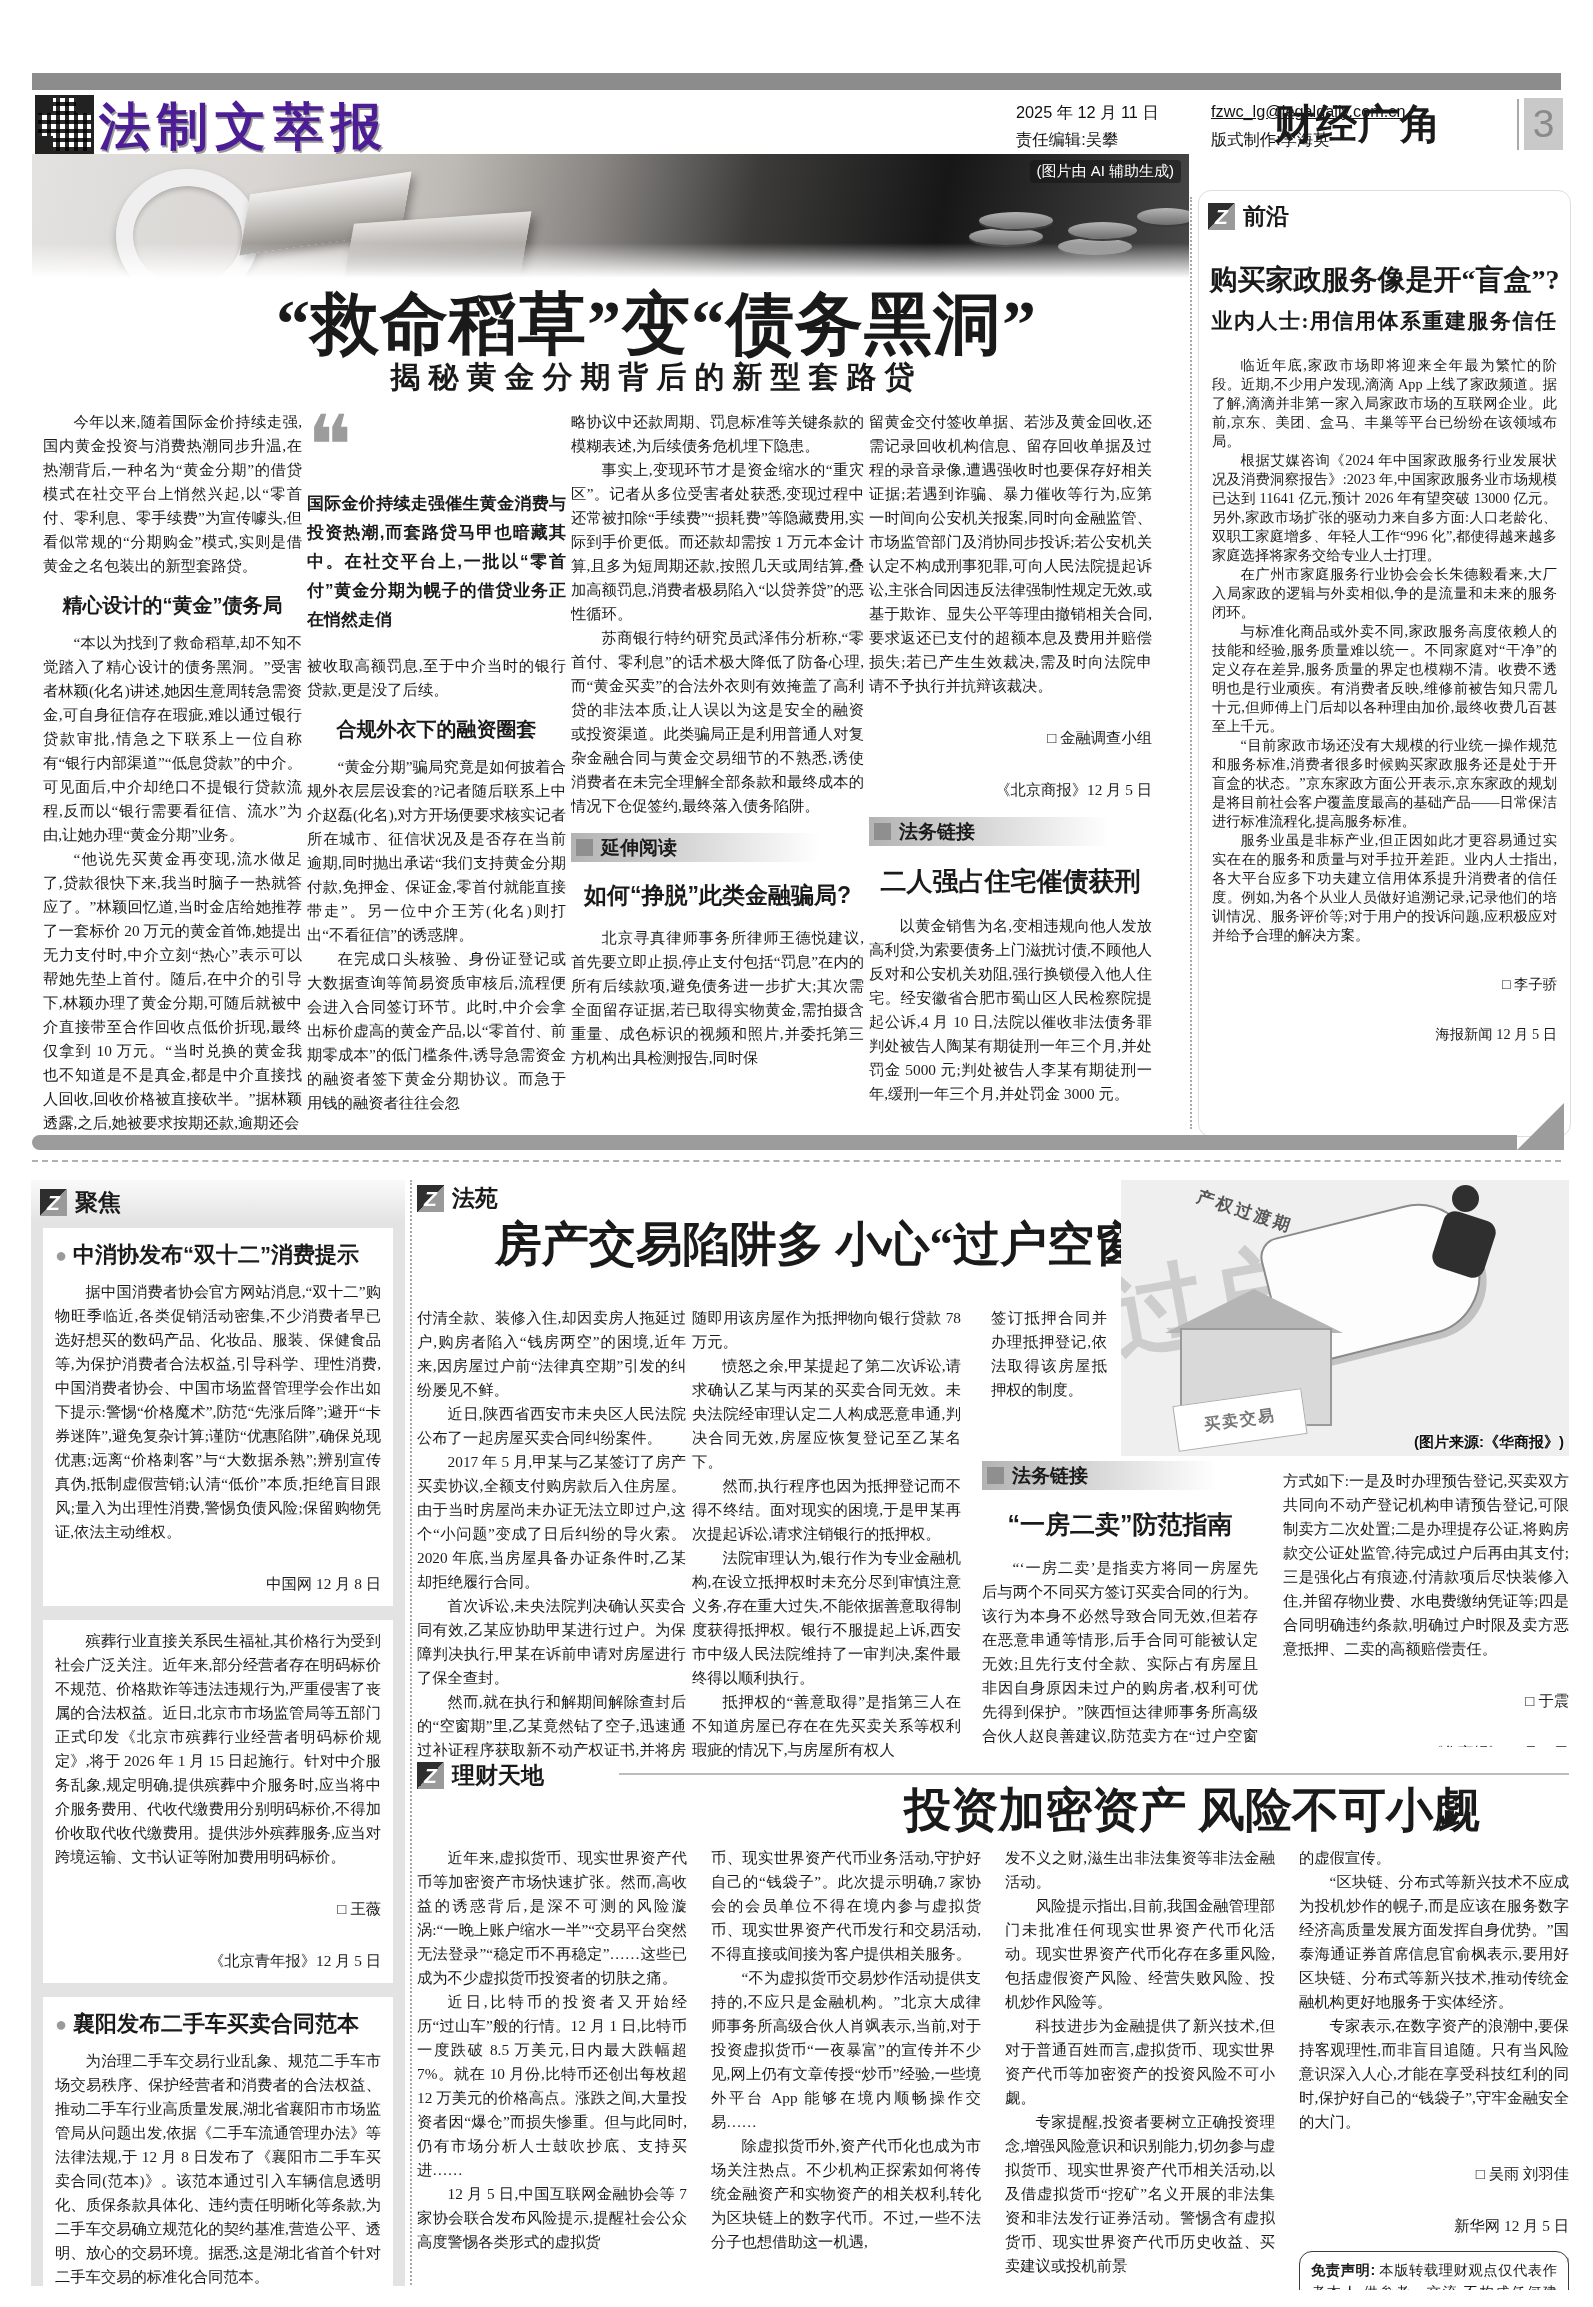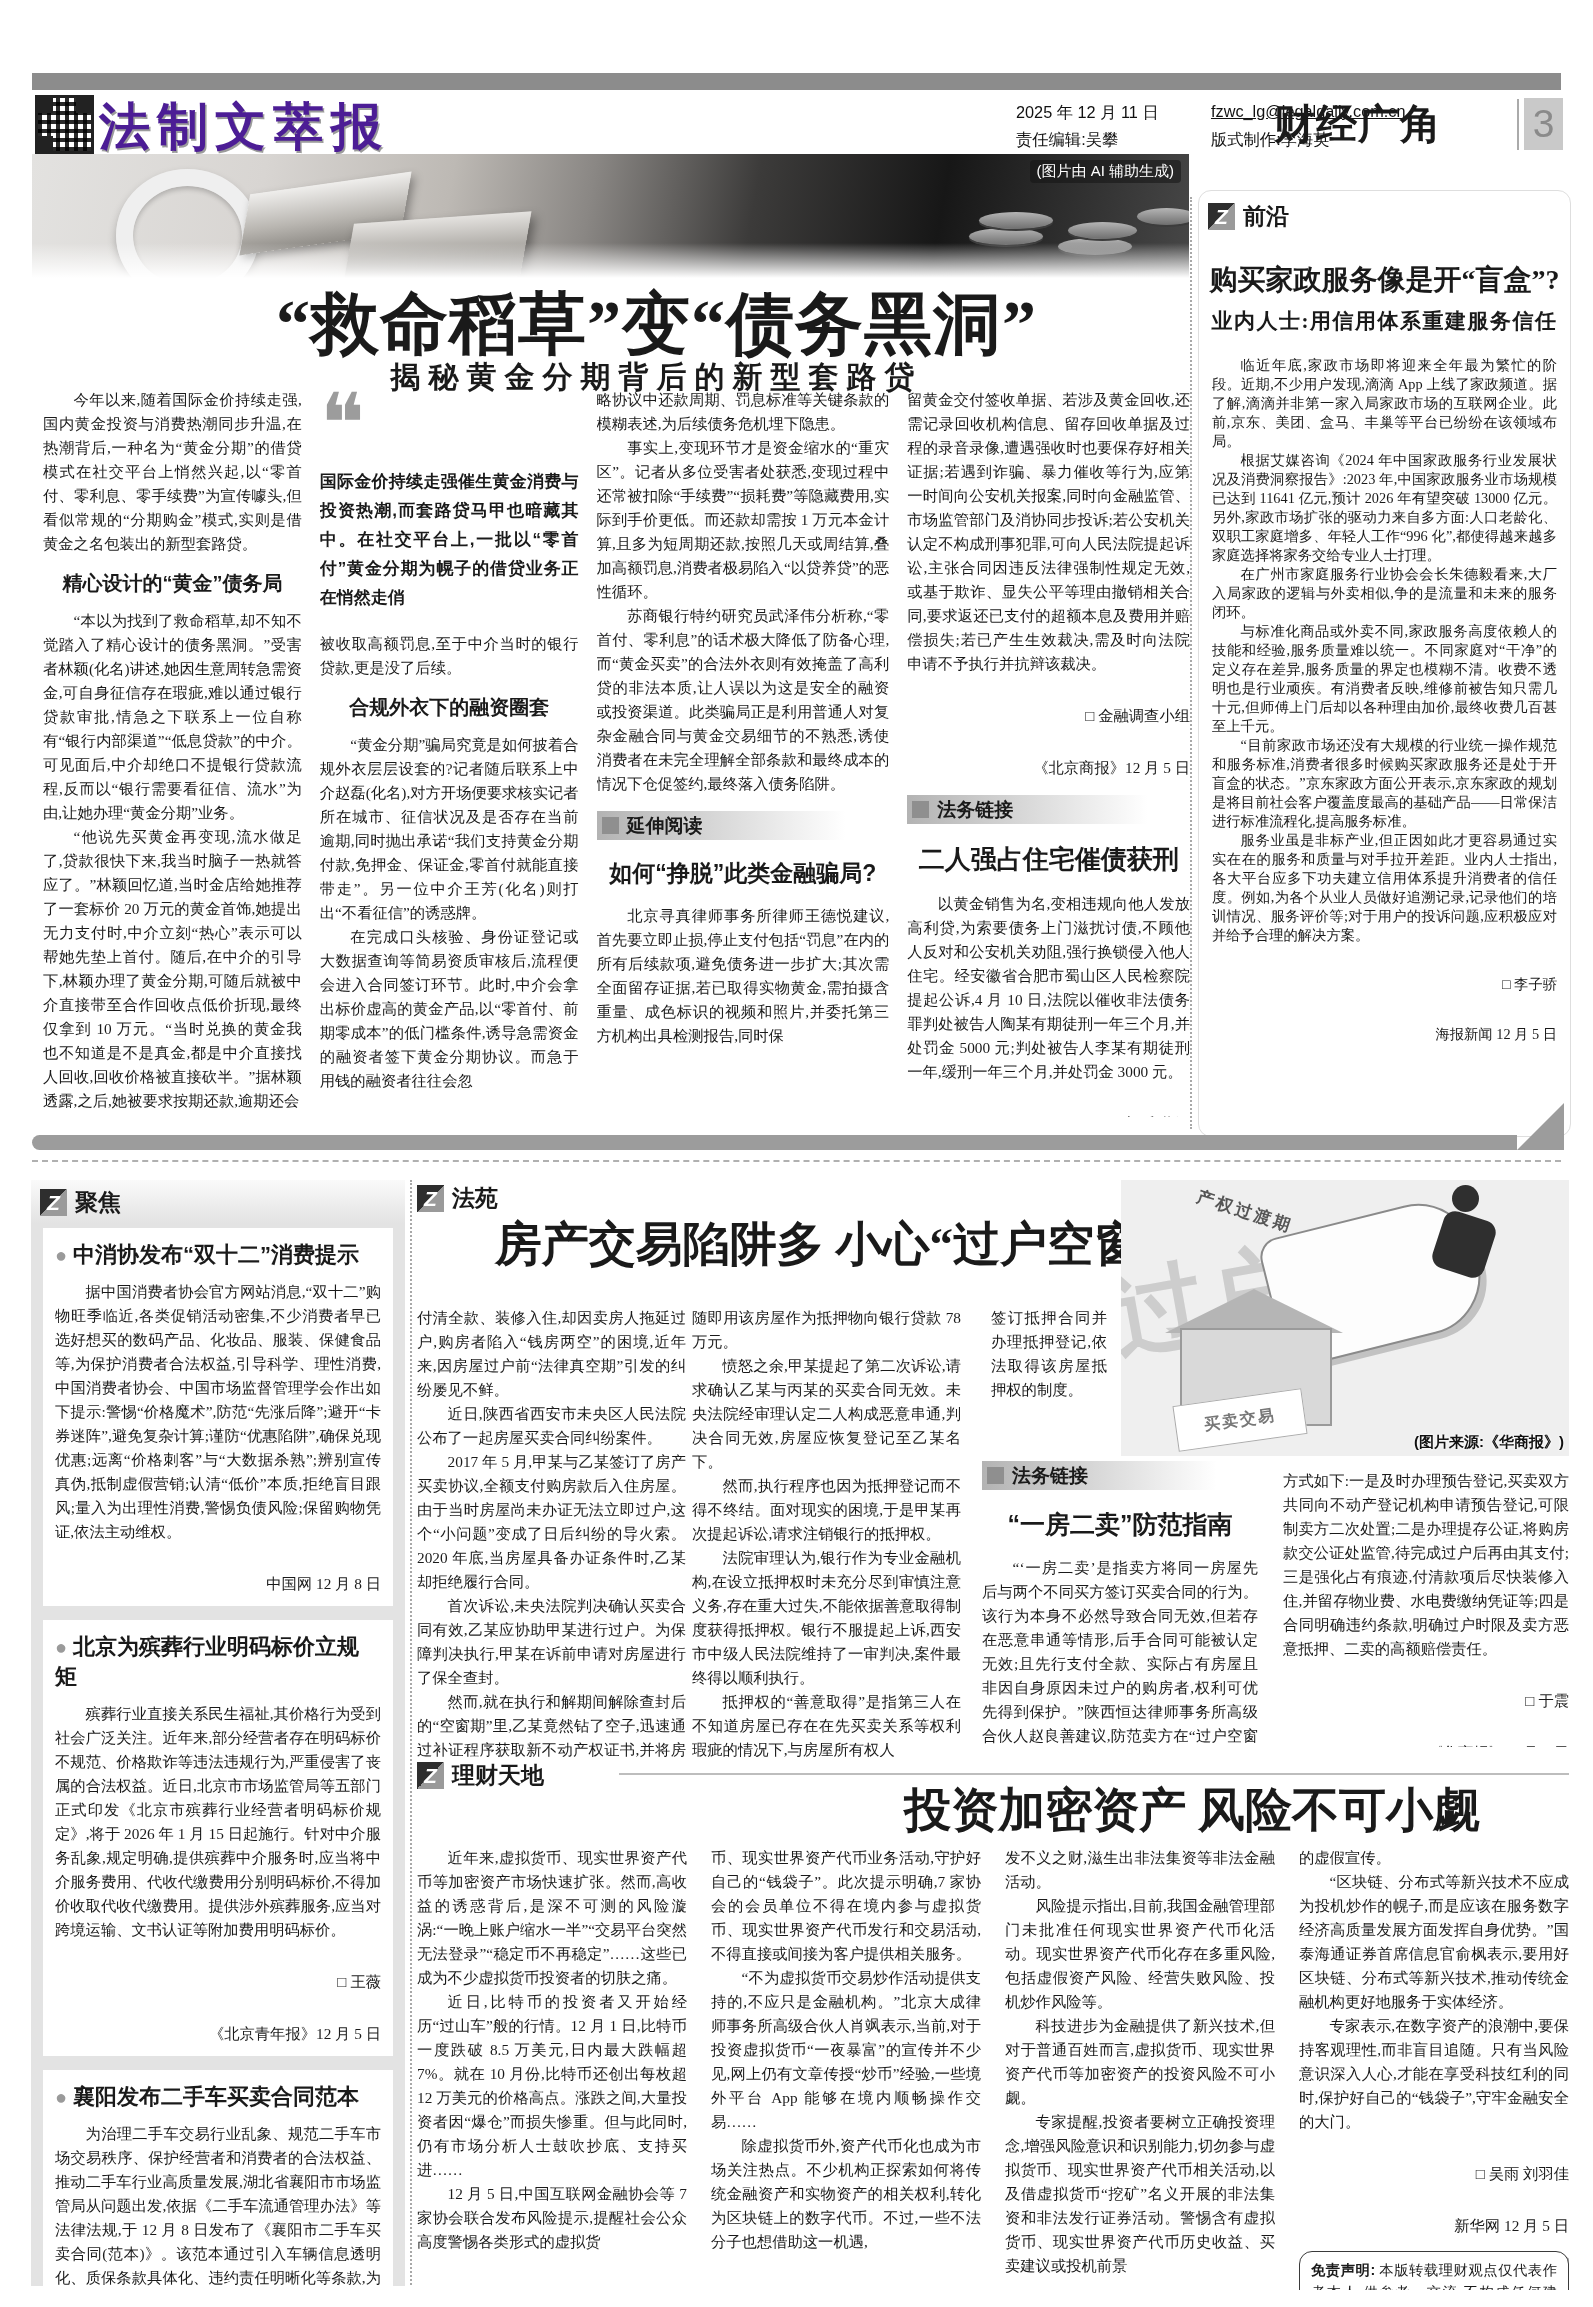--- a/index.html
+++ b/index.html
@@ -36,21 +36,21 @@
   .ring{position:absolute;left:84px;top:15px;width:109px;height:99px;border:17px solid #efefef;border-radius:50%;
         box-shadow:0 5px 8px rgba(0,0,0,.25), inset 0 3px 5px rgba(0,0,0,.2);}
   .coin{position:absolute;width:74px;height:17px;border-radius:50%;background:linear-gradient(180deg,#b5b5b5,#6f6f6f);
         box-shadow:0 2px 0 #3c3c3c;}
   .heroCap{position:absolute;right:8px;top:6px;color:#fff;font-size:15px;background:rgba(20,20,20,.55);
            padding:2px 7px;border-radius:4px;font-family:"Liberation Sans",sans-serif;}
   
   .mainHead{left:232px;top:279px;width:849px;text-align:center;font-size:68px;font-weight:900;
             font-family:"Liberation Serif",serif;letter-spacing:1px;}
   .mainSub{left:232px;top:357px;width:849px;text-align:center;font-size:30px;font-weight:700;letter-spacing:8px;}
-  .cols{left:43px;top:388px;width:1147px;height:729px;display:flex;gap:18px;overflow:hidden;}
+  .cols{left:43px;top:410px;width:1147px;height:729px;display:flex;gap:5px;overflow:hidden;}
   .col{overflow:hidden;}
   .c1,.c2{width:259px;} .c3{width:293px;} .c4{width:283px;}
   .bodyTxt p{margin:0;text-indent:2em;font-size:15.3px;line-height:24px;text-align:justify;}
   .bodyTxt p.cont{text-indent:0;}
   .inHead{text-align:center;font-size:20px;font-weight:900;font-family:"Liberation Sans",sans-serif;margin:14px 0 12px;}
   .qIcon{font-size:84px;line-height:74px;color:#9c9c9c;font-family:"Liberation Serif",serif;height:79px;}
   .qText{font-family:"Liberation Sans",sans-serif;font-weight:700;font-size:17px;line-height:29px;text-align:justify;}
   .bylineR{text-align:right;font-size:15.3px;line-height:24px;margin-top:28px;}
   .barLabel{display:flex;align-items:center;gap:8px;height:29px;margin:15px 0 5px;
             background:linear-gradient(90deg,#b3b3b3,rgba(220,220,220,0) 85%);padding-left:5px;
@@ -217,23 +217,20 @@
       <span class="lbl">聚焦</span>
     </div>
     <div class="fcard">
       <div class="fcTitle">
         <span class="dot">●</span><span>中消协发布“双十二”消费提示</span>
       </div>
       <p>据中国消费者协会官方网站消息,“双十二”购物旺季临近,各类促销活动密集,不少消费者早已选好想买的数码产品、化妆品、服装、保健食品等,为保护消费者合法权益,引导科学、理性消费,中国消费者协会、中国市场监督管理学会作出如下提示:警惕“价格魔术”,防范“先涨后降”;避开“卡券迷阵”,避免复杂计算;谨防“优惠陷阱”,确保兑现优惠;远离“价格刺客”与“大数据杀熟”;辨别宣传真伪,抵制虚假营销;认清“低价”本质,拒绝盲目跟风;量入为出理性消费,警惕负债风险;保留购物凭证,依法主动维权。</p>
       <div class="bylineR">中国网 12 月 8 日</div>
     </div>
     <div class="fcard">
-      <div class="fcTitle">
-        <span class="dot">●</span><span>北京为殡葬行业明码标价立规矩</span>
-      </div>
       <p>殡葬行业直接关系民生福祉,其价格行为受到社会广泛关注。近年来,部分经营者存在明码标价不规范、价格欺诈等违法违规行为,严重侵害了丧属的合法权益。近日,北京市市场监管局等五部门正式印发《北京市殡葬行业经营者明码标价规定》,将于 2026 年 1 月 15 日起施行。针对中介服务乱象,规定明确,提供殡葬中介服务时,应当将中介服务费用、代收代缴费用分别明码标价,不得加价收取代收代缴费用。提供涉外殡葬服务,应当对跨境运输、文书认证等附加费用明码标价。</p>
       <div class="bylineR">□ 王薇</div>
       <div class="bylineR">《北京青年报》12 月 5 日</div>
     </div>
     <div class="fcard">
       <div class="fcTitle">
         <span class="dot">●</span><span>襄阳发布二手车买卖合同范本</span>
       </div>
       <p>为治理二手车交易行业乱象、规范二手车市场交易秩序、保护经营者和消费者的合法权益、推动二手车行业高质量发展,湖北省襄阳市市场监管局从问题出发,依据《二手车流通管理办法》等法律法规,于 12 月 8 日发布了《襄阳市二手车买卖合同(范本)》。该范本通过引入车辆信息透明化、质保条款具体化、违约责任明晰化等条款,为二手车交易确立规范化的契约基准,营造公平、透明、放心的交易环境。据悉,这是湖北省首个针对二手车交易的标准化合同范本。</p>
       <div class="bylineR">□ 詹清贵 吴采平</div>

